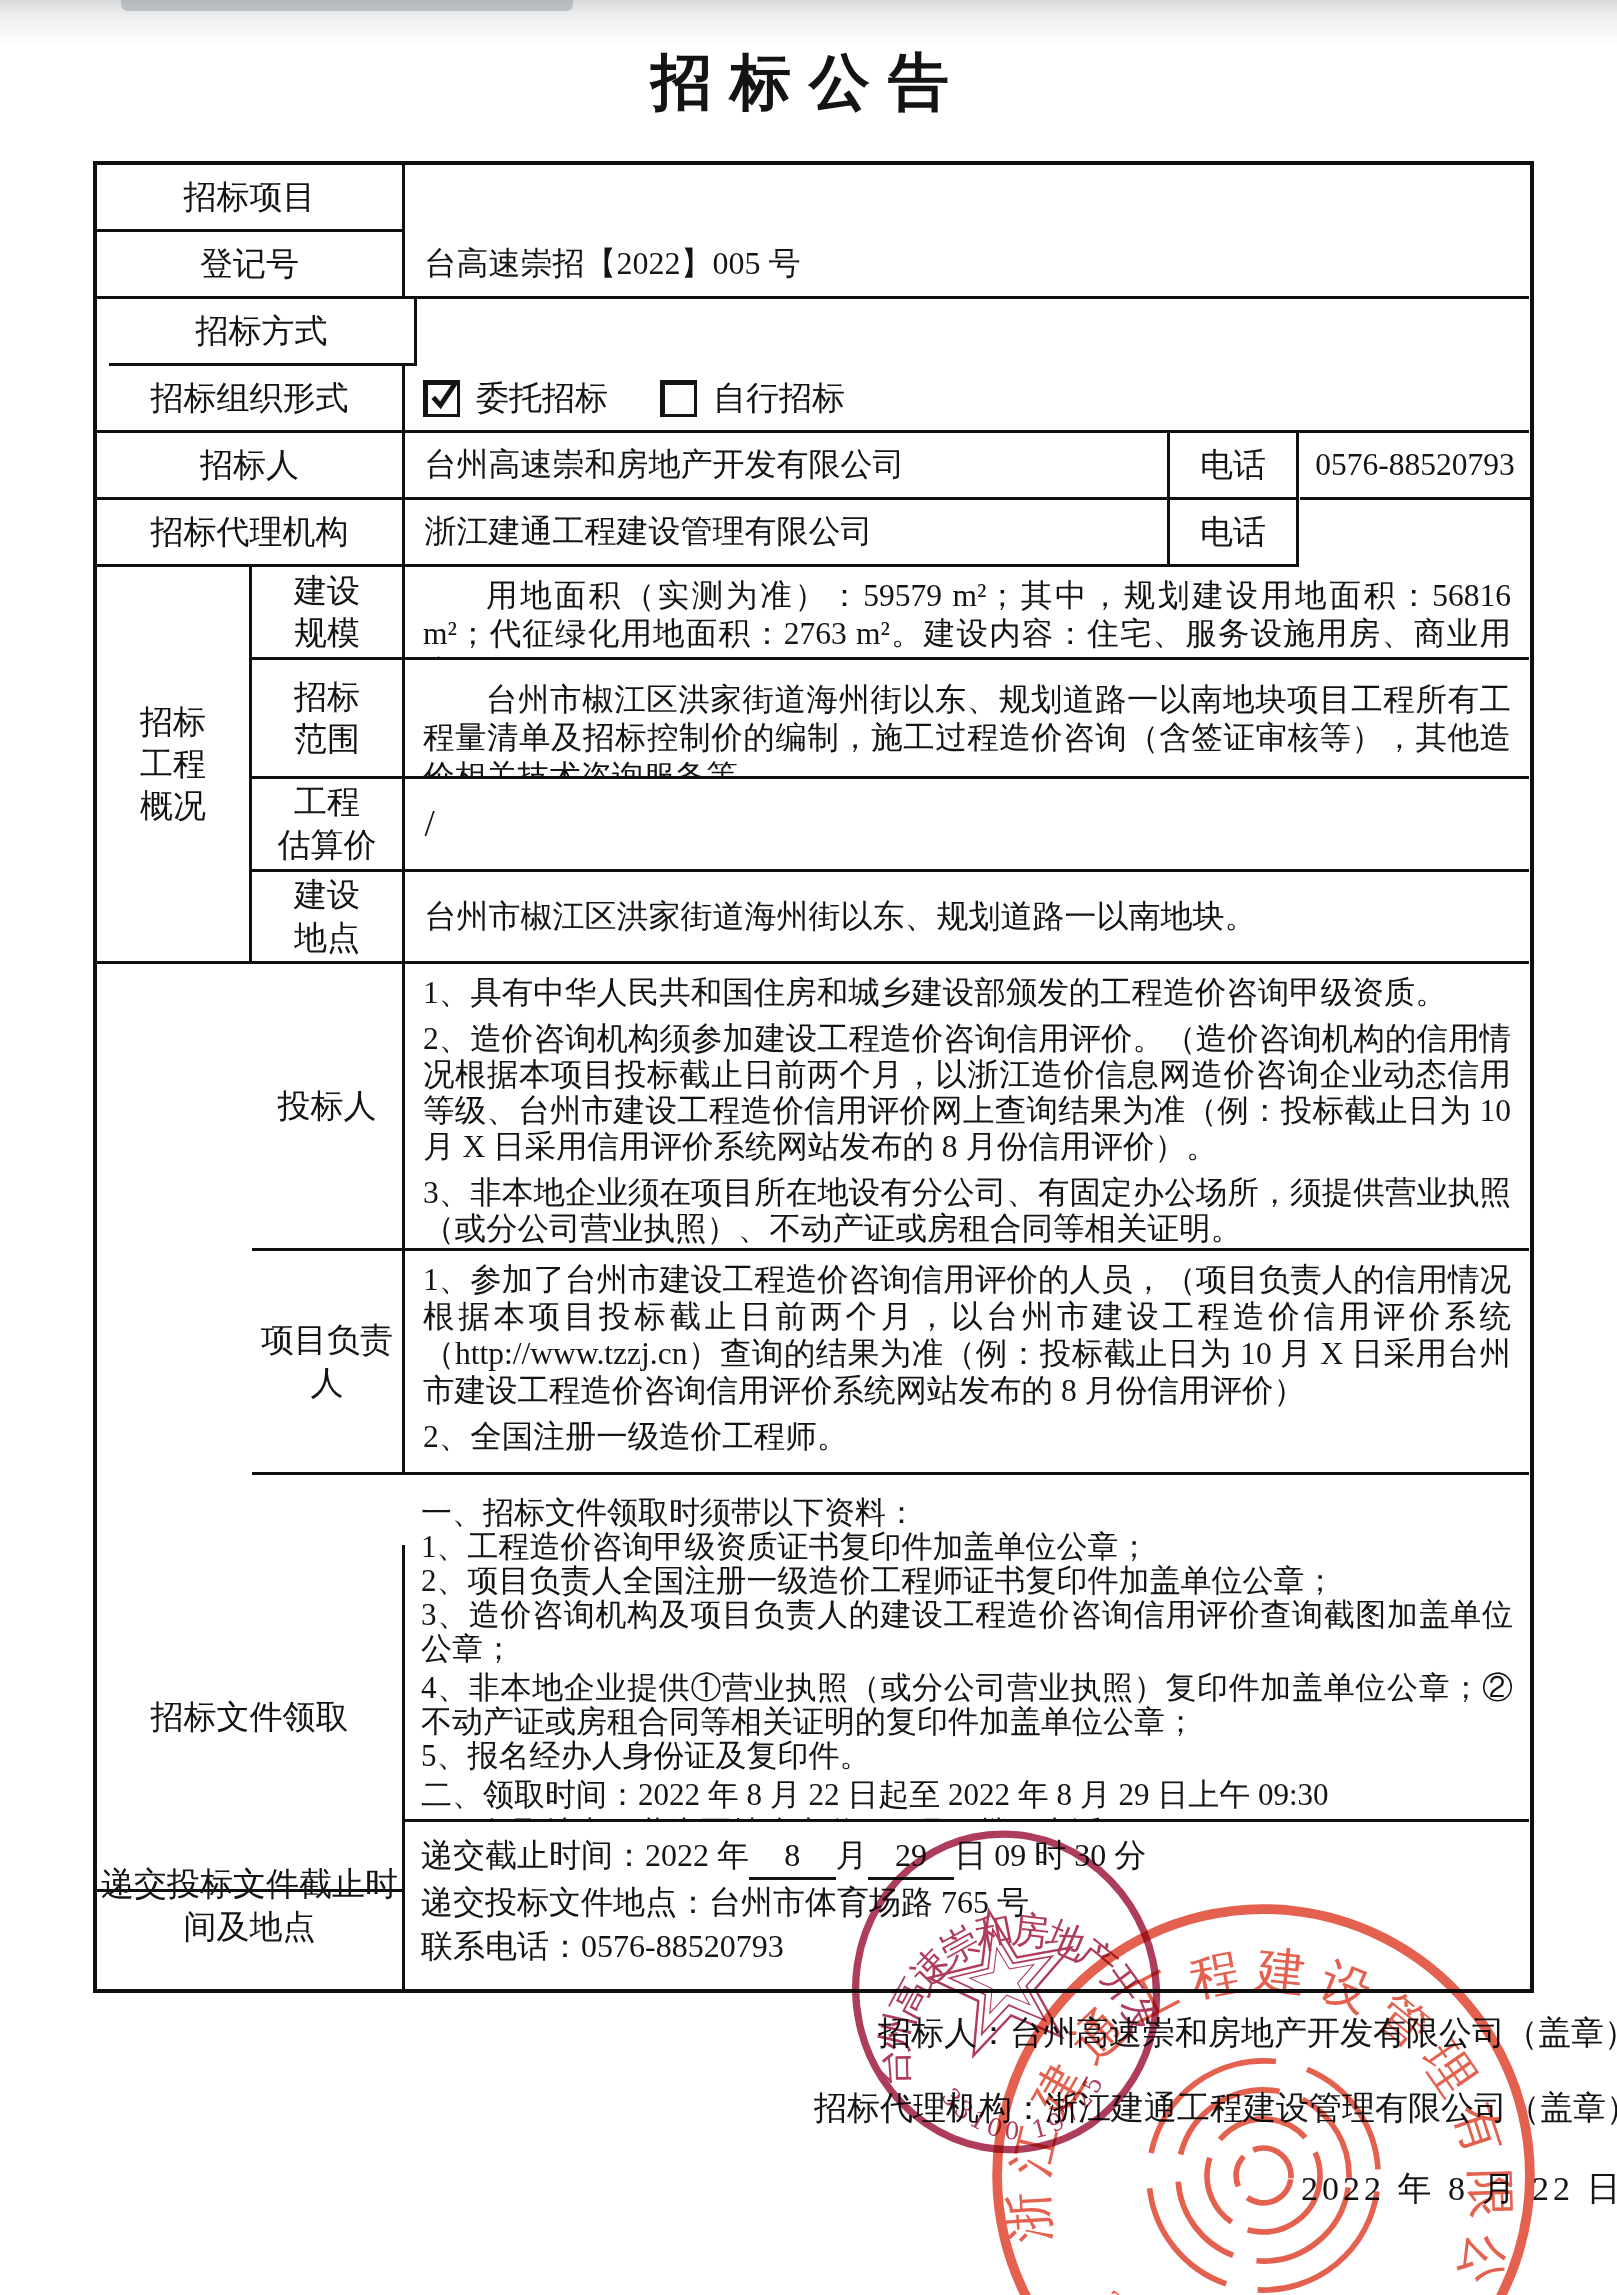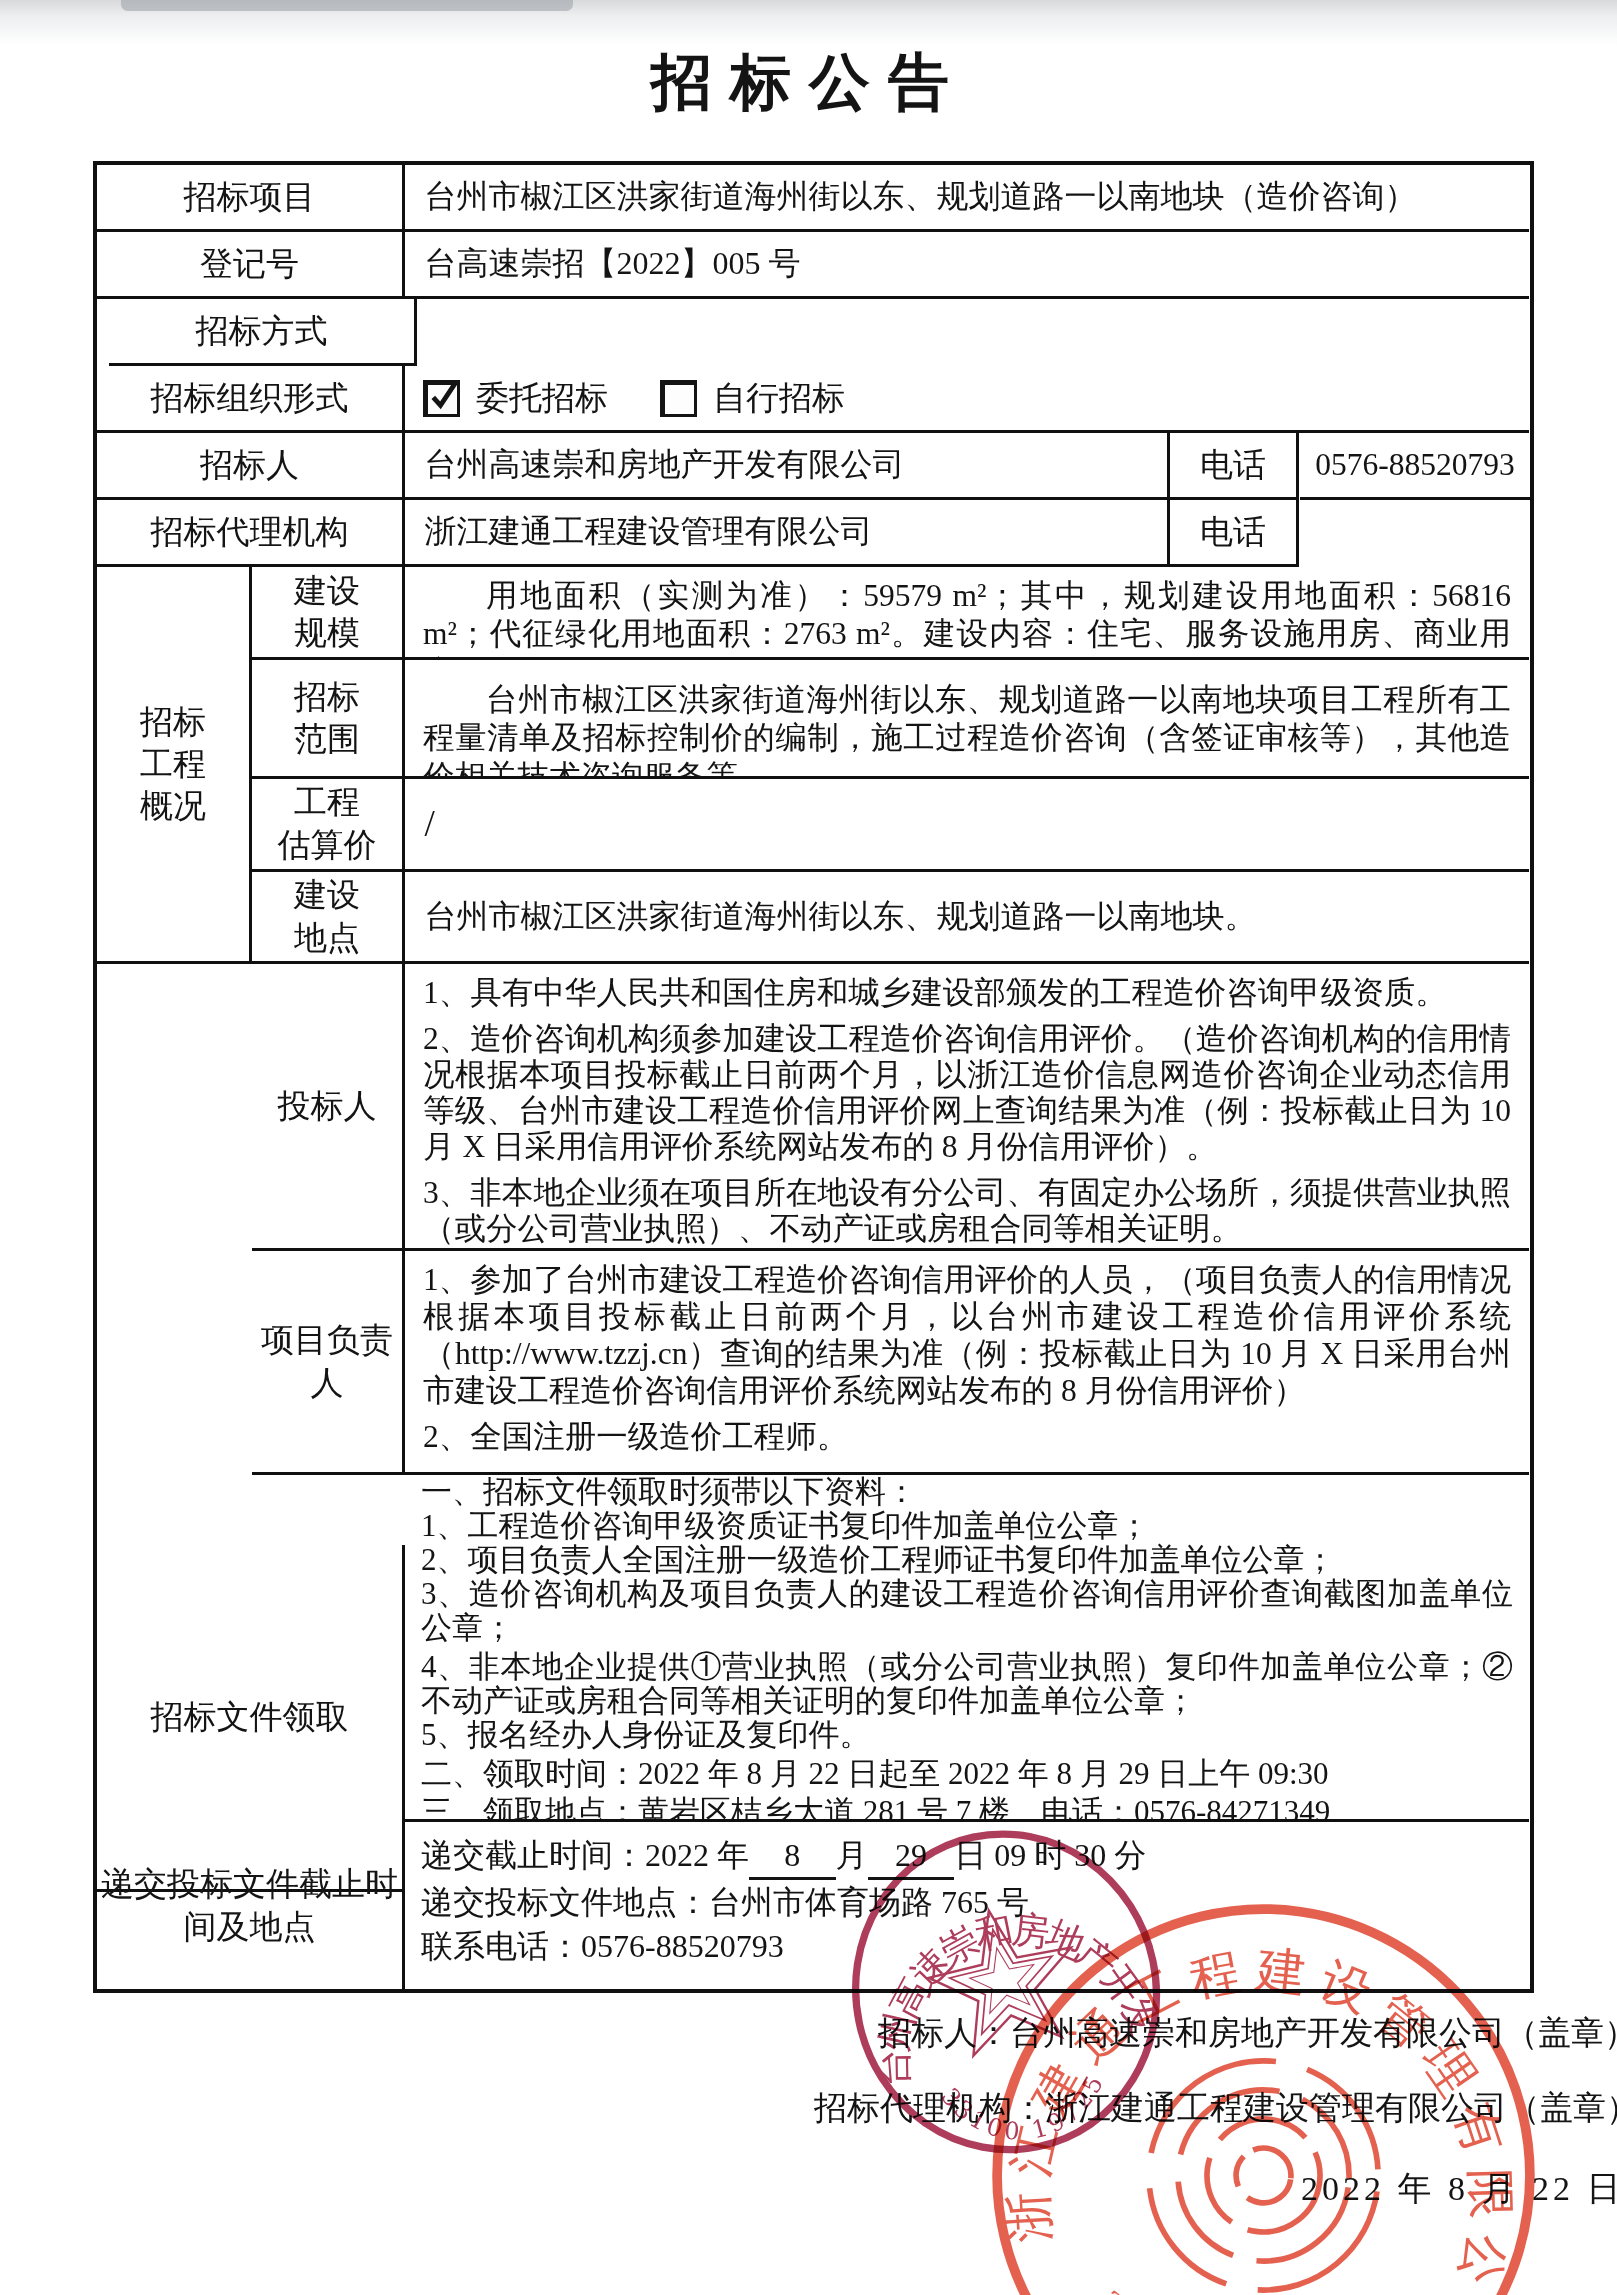--- a/index.html
+++ b/index.html
@@ -18,21 +18,21 @@
         border-bottom:3.2px solid #101010;display:flex;align-items:center;justify-content:center;
         overflow:hidden;}
   .cell.last-col{border-right:none;}
   .cell.last-row{border-bottom:none;}
   .lbl{font-size:33px;text-align:center;white-space:pre-line;line-height:1.28;}
   .val{justify-content:flex-start;padding:4.8px 11.3px 4.8px 19.4px;font-size:32px;}
   .par{display:block;align-items:initial;justify-content:initial;
        padding:8px 18px;font-size:31.5px;line-height:1.22;text-align:justify;}
   .par p{margin:0 0 9.7px 0;text-indent:0;}
   .par p.ind{text-indent:2em;}
-  .lines{display:block;padding:0 16px;font-size:31px;line-height:34px;text-align:justify;}
+  .lines{display:block;padding:21px 16px;font-size:31px;line-height:34px;text-align:justify;}
   .lines div{margin:0 0 0 0;}
   .lines .sp{margin-top:4.8px;}
   
   .optrow{justify-content:flex-start;padding-left:18px;gap:0;}
   .opt{display:flex;align-items:center;}
   .opt + .opt{margin-left:52px;}
   .cbx{position:relative;width:29px;height:29px;border:3.2px solid #141414;
        border-top-width:5.6px;border-left-width:5.6px;margin-right:16px;background:#fdfdfd;}
   .cbx svg{position:absolute;left:-1.6px;top:-6.5px;display:none;}
   .cbx.checked svg{display:block;}
@@ -57,21 +57,20 @@
 
 <div class="page">
   <div class="scan-top"></div>
   <div class="scan-smudge"></div>
 
   <div class="doc-title">招标公告</div>
 
   <div class="tbl">
 
     <div class="cell lbl" style="left:0;top:0;width:308px;height:67px;">招标项目</div>
-    <div class="cell val last-col" style="left:308px;top:0;width:1124px;height:67px;">台州市椒江区洪家街道海州街以东、规划道路一以南地块（造价咨询）</div>
 
     <div class="cell lbl" style="left:0;top:67px;width:308px;height:67px;">登记号</div>
     <div class="cell val last-col" style="left:308px;top:67px;width:1124px;height:67px;">台高速崇招【2022】005 号</div>
 
     <div class="cell lbl" style="left:12px;top:134px;width:308px;height:67px;">招标方式</div>
 
     <div class="cell lbl" style="left:0;top:201px;width:308px;height:67px;">招标组织形式</div>
     <div class="cell optrow last-col" style="left:308px;top:201px;width:1124px;height:67px;">
       <span class="opt">
         <span class="cbx checked">

